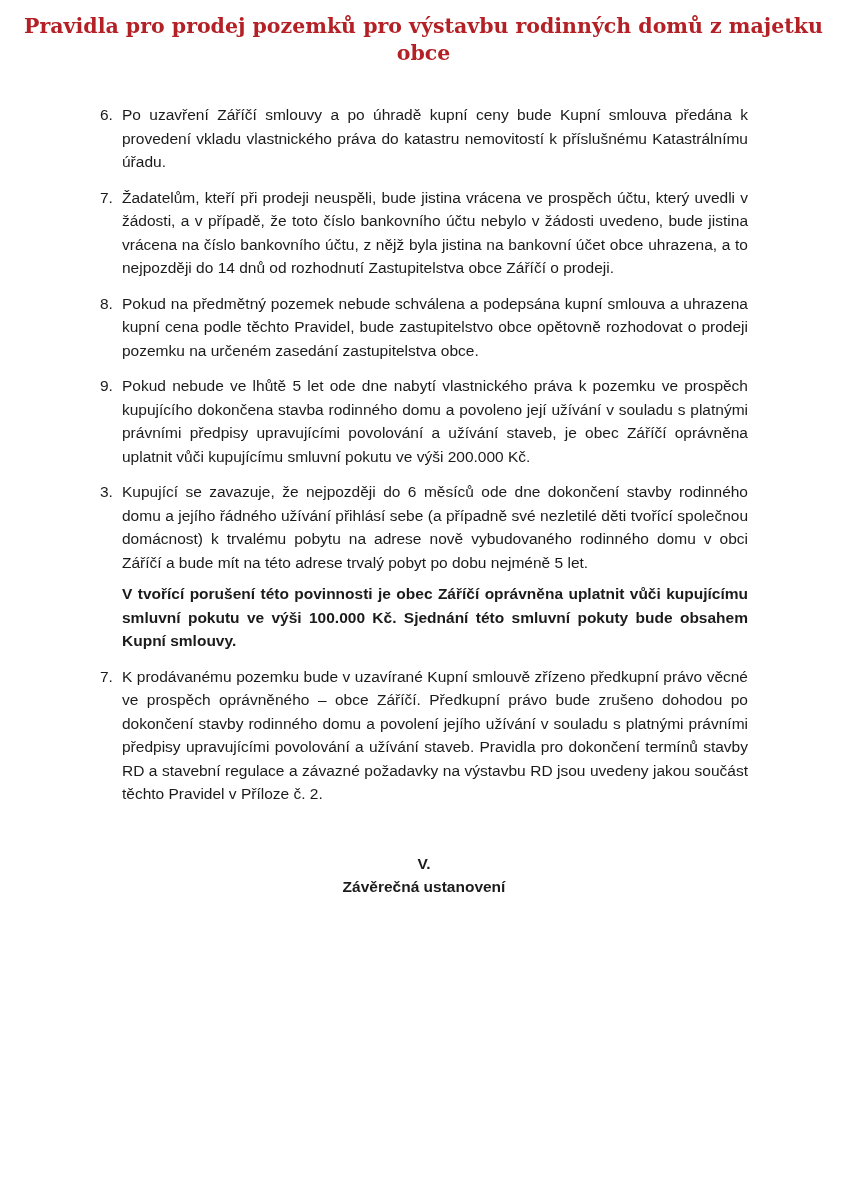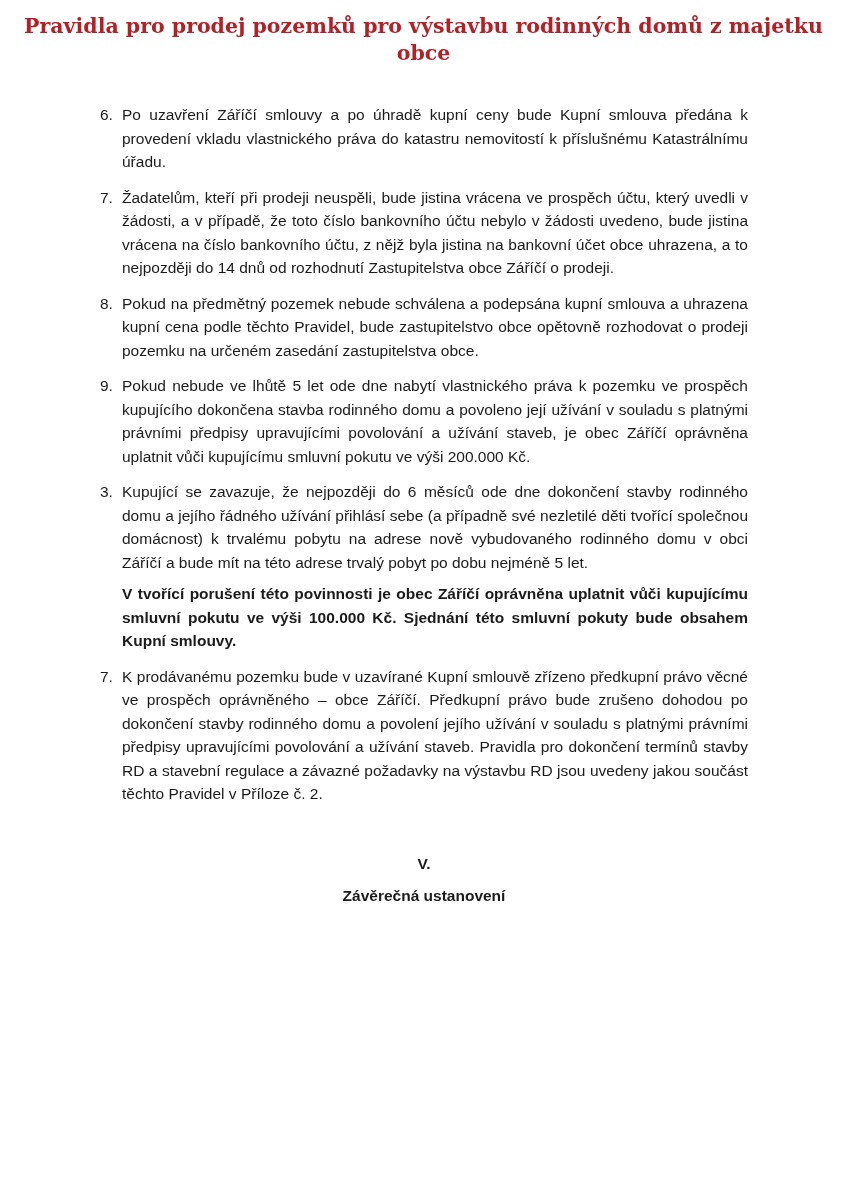--- a/index.html
+++ b/index.html
@@ -42,21 +42,21 @@
   .para { margin: 0; }
   .para + .para { margin-top: 8px; font-weight: bold; }
   .section {
     margin-top: 46px;
     text-align: center;
     font-weight: bold;
     color: #1b1b1b;
     font-size: 15.5px;
     line-height: 23.5px;
   }
-  .section .section-heading { margin-top: 9px; }
+  .section .section-heading { }
 </style>
 </head>
 <body>
 
 <div class="page">
 
   <header class="doc-title">
     <div>Pravidla pro prodej pozemků pro výstavbu rodinných domů z majetku obce</div>
   </header>
 

